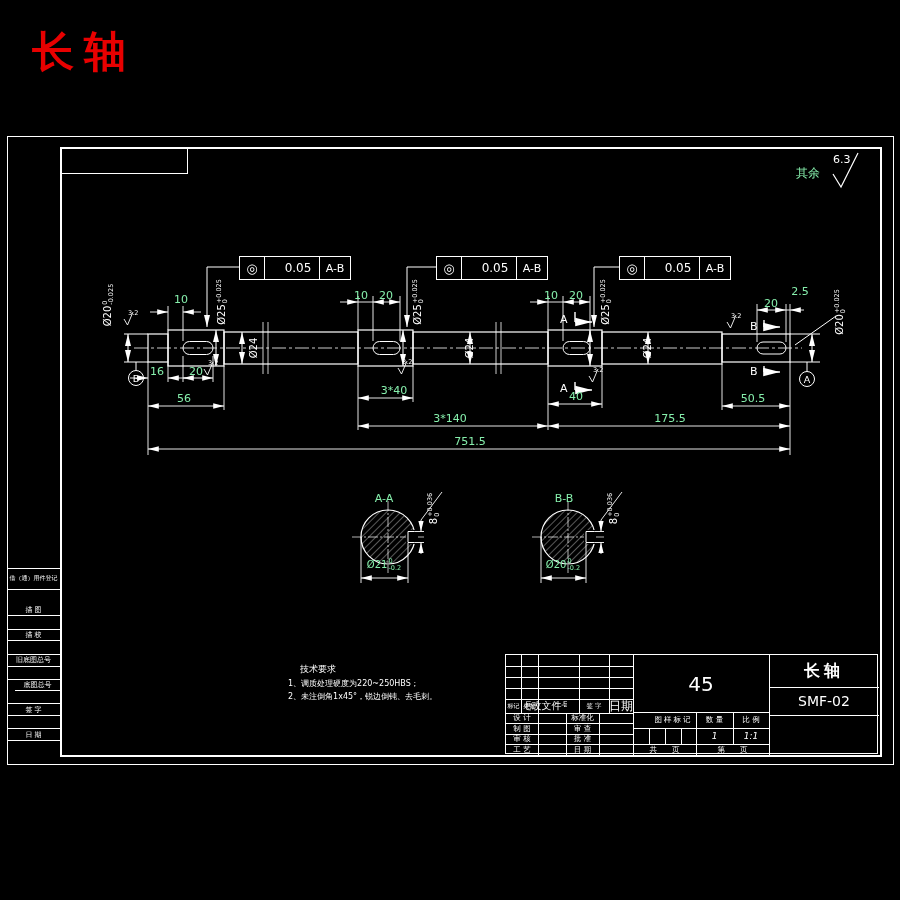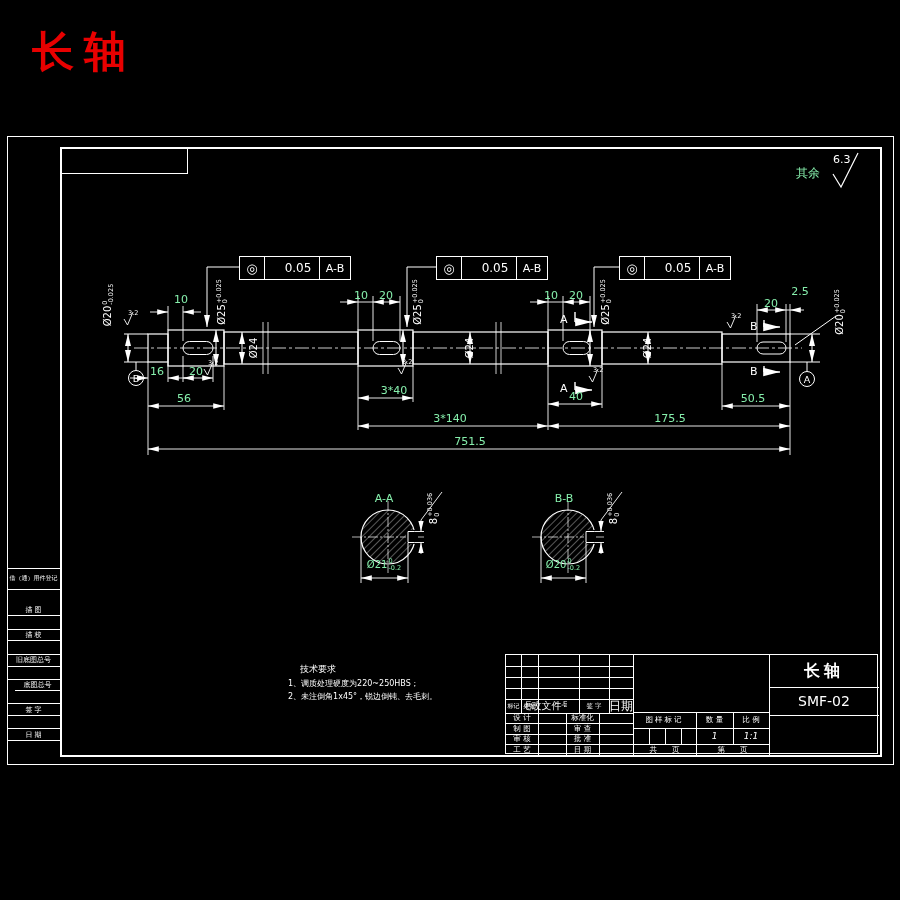--- a/index.html
+++ b/index.html
@@ -407,26 +407,27 @@
     <div class="vline" style="left:93px;top:58px;height:42px;"></div>
     <div class="cell" style="left:0;top:58px;width:32px;height:10px;font-size:7.5px;">设 计</div>
     <div class="cell" style="left:60px;top:58px;width:33px;height:10px;font-size:7.5px;text-align:center;">标准化</div>
     <div class="cell" style="left:0;top:68px;width:32px;height:11px;font-size:7.5px;">制 图</div>
     <div class="cell" style="left:60px;top:68px;width:33px;height:11px;font-size:7.5px;text-align:center;">审 查</div>
     <div class="cell" style="left:0;top:79px;width:32px;height:10px;font-size:7.5px;">审 核</div>
     <div class="cell" style="left:60px;top:79px;width:33px;height:10px;font-size:7.5px;">批 准</div>
     <div class="cell" style="left:0;top:89px;width:32px;height:11px;font-size:7.5px;">工 艺</div>
     <div class="cell" style="left:60px;top:89px;width:33px;height:11px;font-size:7.5px;">日 期</div>
 
+    <div class="cell" style="left:127px;top:0;width:136px;height:57px;font-size:20px;">45</div>
     <div class="hline" style="left:127px;top:57px;width:136px;"></div>
     <div class="hline" style="left:127px;top:73px;width:136px;"></div>
     <div class="hline" style="left:127px;top:89px;width:136px;"></div>
     <div class="vline" style="left:190px;top:57px;height:43px;"></div>
     <div class="vline" style="left:227px;top:57px;height:32px;"></div>
-    <div class="cell" style="left:127px;top:57px;width:63px;height:16px;font-size:7.5px;letter-spacing:2px;">图样标记</div>
+    <div class="cell" style="left:127px;top:57px;width:63px;height:16px;font-size:7.5px;letter-spacing:2px;padding-left:9px;">图样标记</div>
     <div class="cell" style="left:190px;top:57px;width:37px;height:16px;font-size:7.5px;">数 量</div>
     <div class="cell" style="left:227px;top:57px;width:36px;height:16px;font-size:7.5px;">比 例</div>
     <div class="vline" style="left:143px;top:73px;height:16px;"></div>
     <div class="vline" style="left:159px;top:73px;height:16px;"></div>
     <div class="vline" style="left:175px;top:73px;height:16px;"></div>
     <div class="cell" style="left:190px;top:73px;width:37px;height:16px;font-size:9px;font-style:italic;">1</div>
     <div class="cell" style="left:227px;top:73px;width:36px;height:16px;font-size:9px;font-style:italic;">1:1</div>
     <div class="cell" style="left:127px;top:89px;width:63px;height:11px;font-size:7.5px;">共　　页</div>
     <div class="cell" style="left:190px;top:89px;width:73px;height:11px;font-size:7.5px;">第　　页</div>
 

